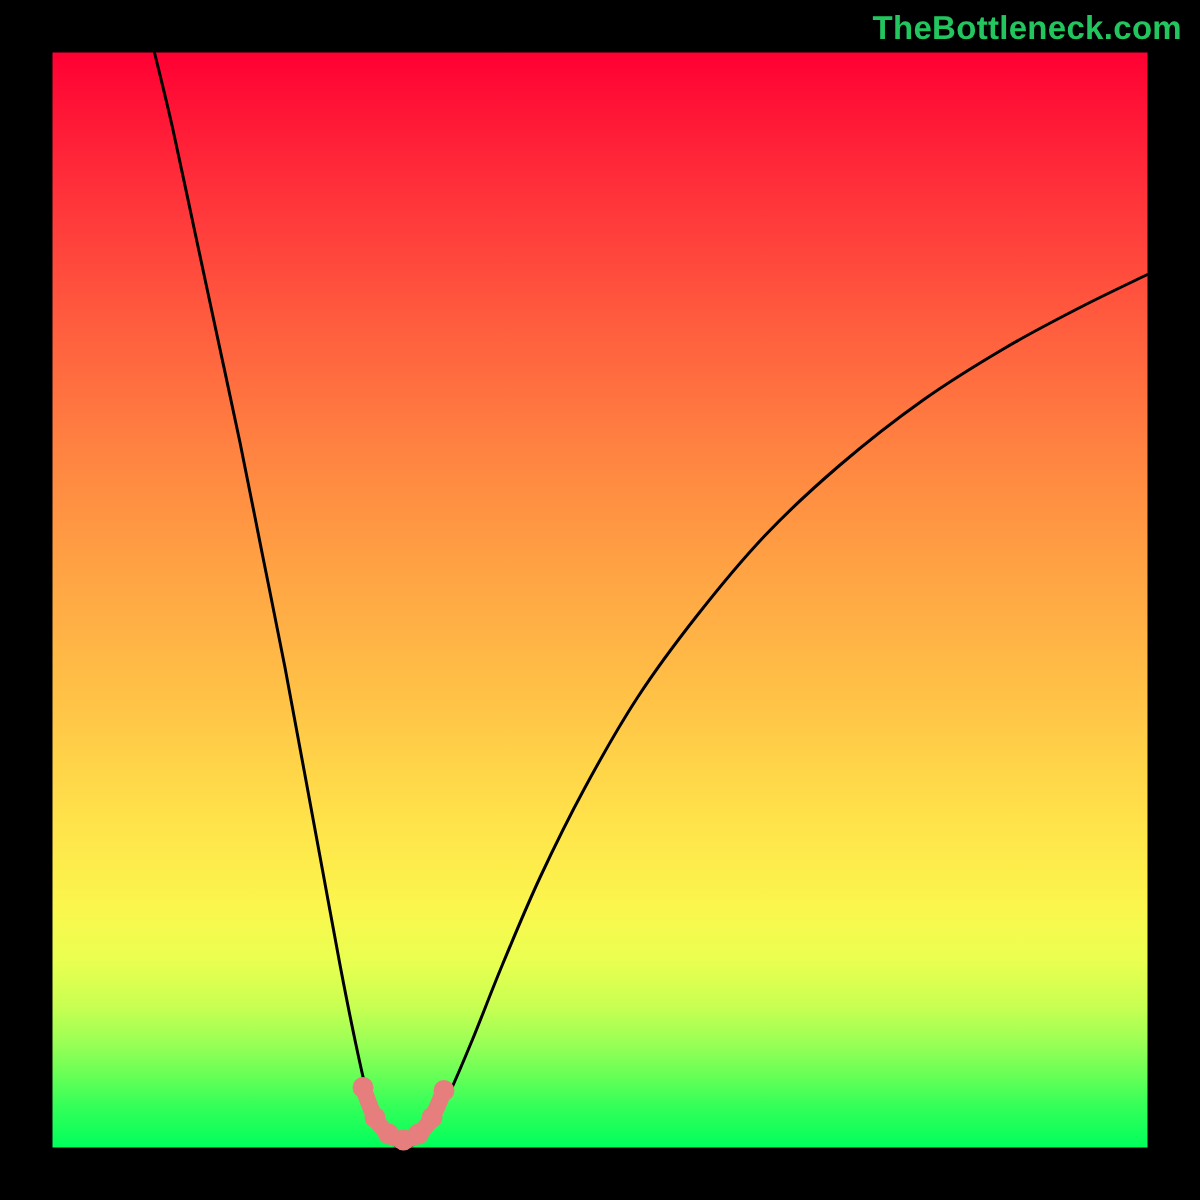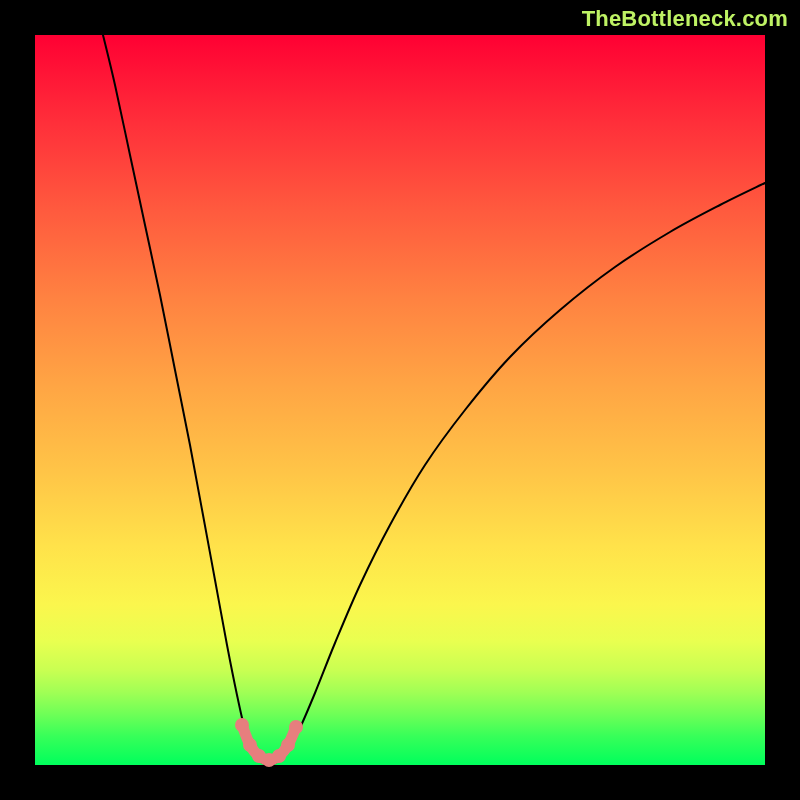--- a/index.html
+++ b/index.html
@@ -33,21 +33,21 @@
       #00ff5c 100%
     );
   }
   .watermark {
     position: absolute;
     top: 6px;
     right: 12px;
     font-family: Arial, Helvetica, sans-serif;
     font-size: 22px;
     font-weight: 600;
-    color: #bef264;
+    color: #22c55e;
     letter-spacing: 0.2px;
   }
   svg.curve {
     position: absolute;
     left: 0; top: 0;
     width: 730px; height: 730px;
     overflow: visible;
   }
 </style>
 </head>

